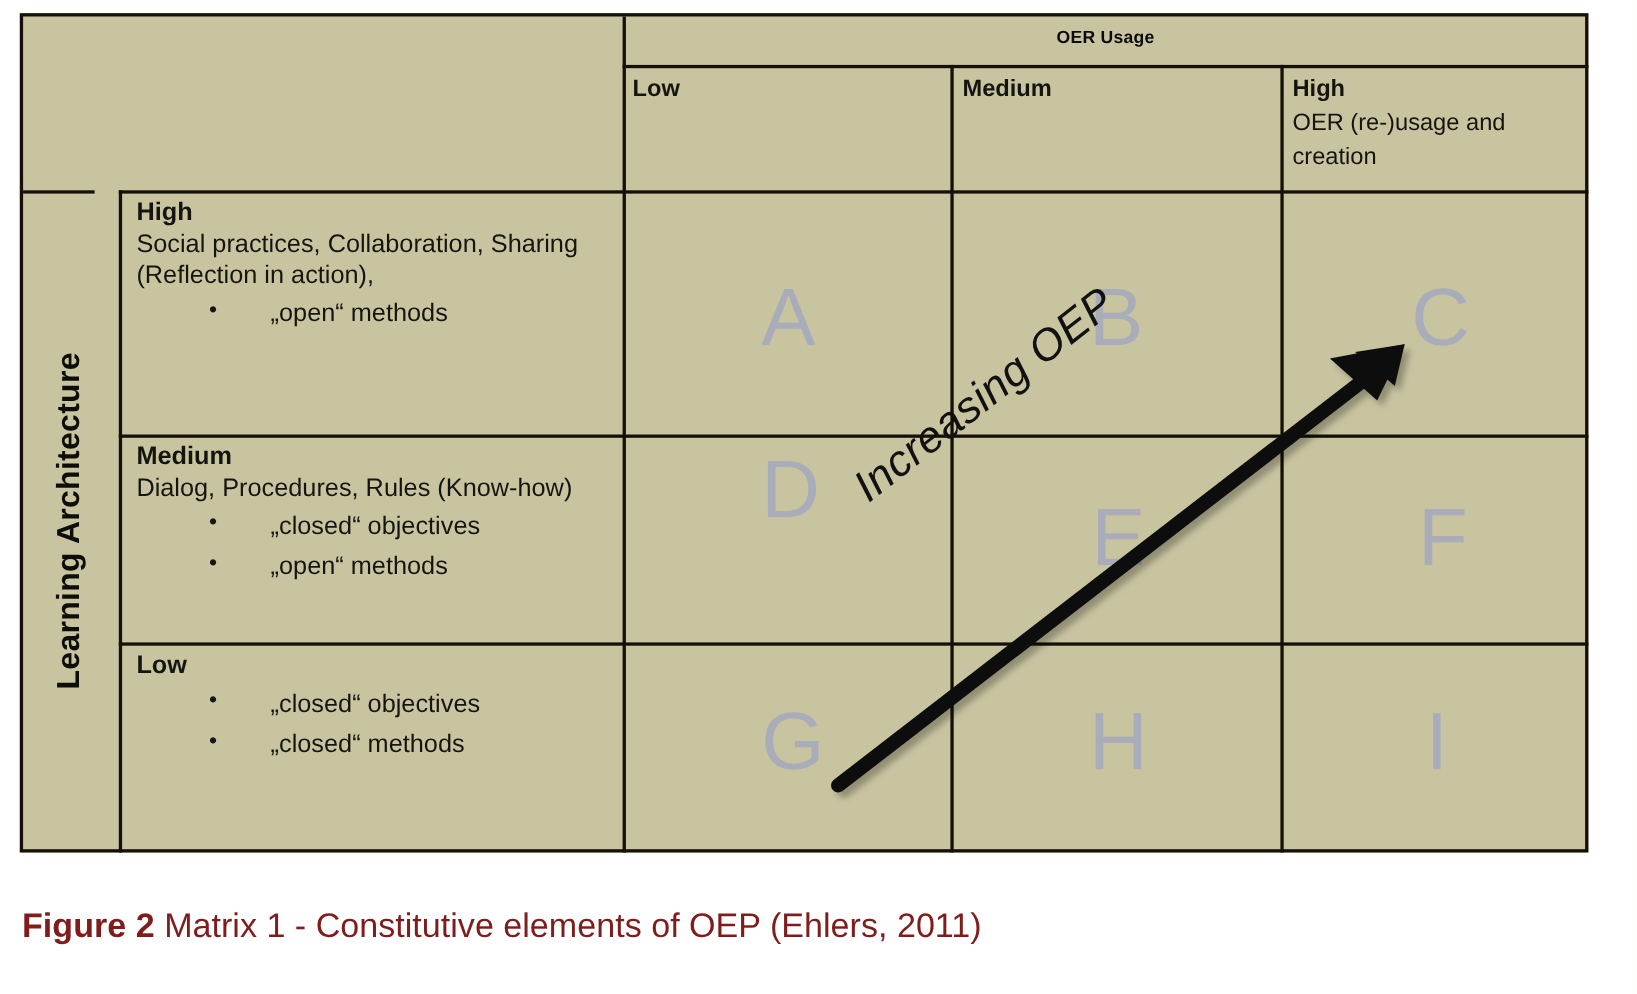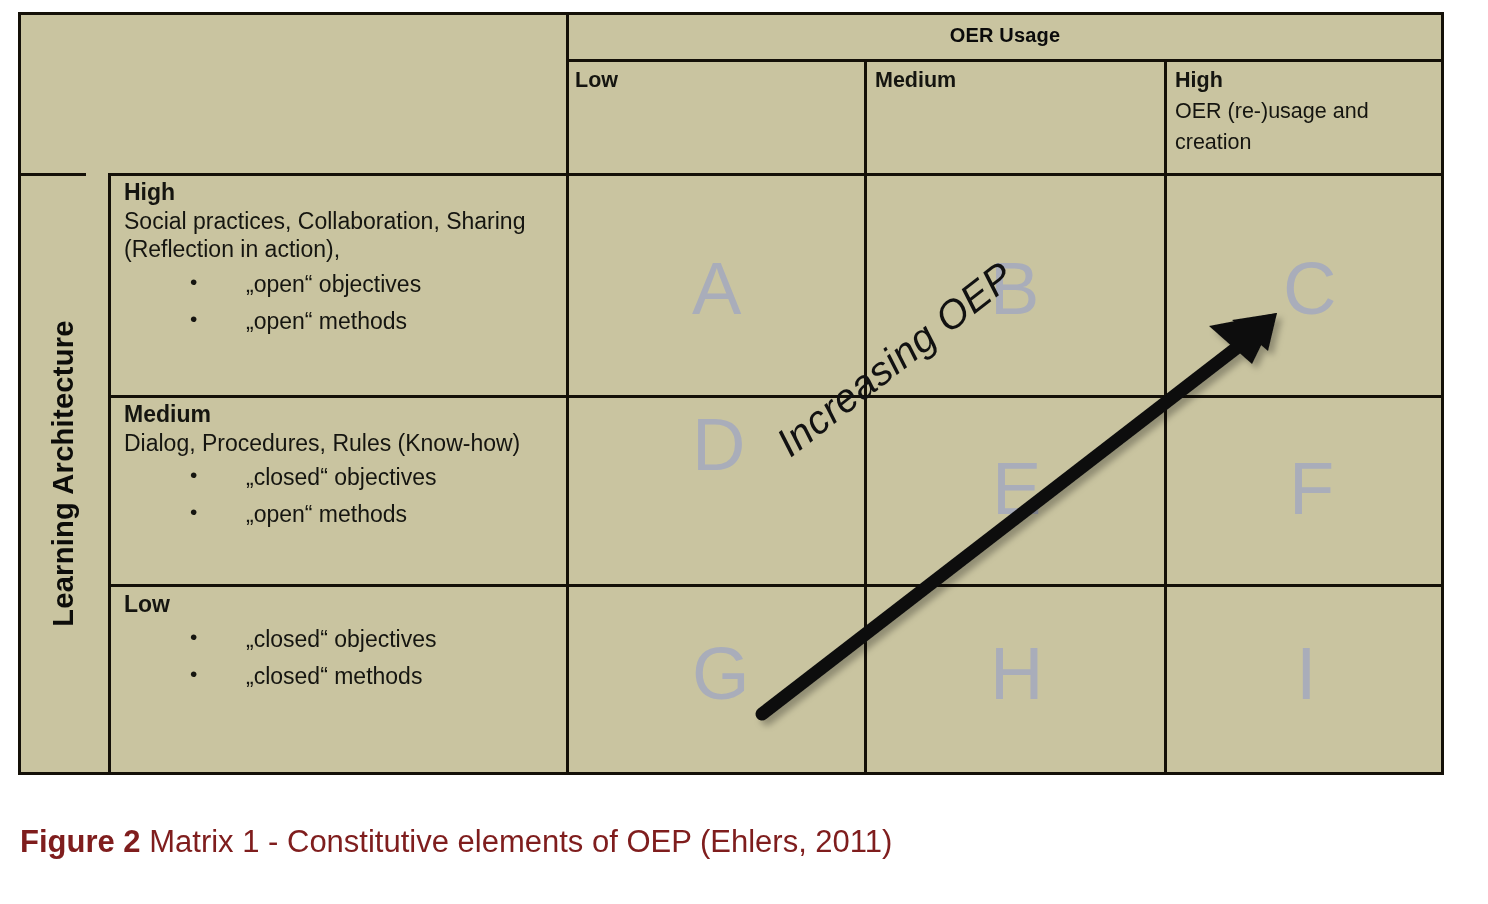--- a/index.html
+++ b/index.html
@@ -45,21 +45,21 @@
   
   .oer-title {
     position: absolute;
     left: 566px;
     top: 12px;
     width: 878px;
     height: 46px;
     display: flex;
     align-items: center;
     justify-content: center;
-    font-size: 20px;
+    font-size: 16px;
     font-weight: bold;
     color: #0b0b0b;
     letter-spacing: 0.2px;
   }
 
   .usage-head {
     position: absolute;
     top: 62px;
     height: 110px;
     padding: 3px 9px 0 9px;
@@ -205,21 +205,20 @@
   </div>
 
   <div class="axis-title">
     <span>Learning Architecture</span>
   </div>
 
   <div class="rowdesc" style="top:176px;">
     <span class="lvl">High</span>
     <span class="body">Social practices, Collaboration, Sharing (Reflection in action),</span>
     <ul>
-      <li>„open“ objectives</li>
       <li>„open“ methods</li>
     </ul>
   </div>
 
   <div class="rowdesc" style="top:398px;">
     <span class="lvl">Medium</span>
     <span class="body">Dialog, Procedures, Rules (Know-how)</span>
     <ul>
       <li>„closed“ objectives</li>
       <li>„open“ methods</li>

